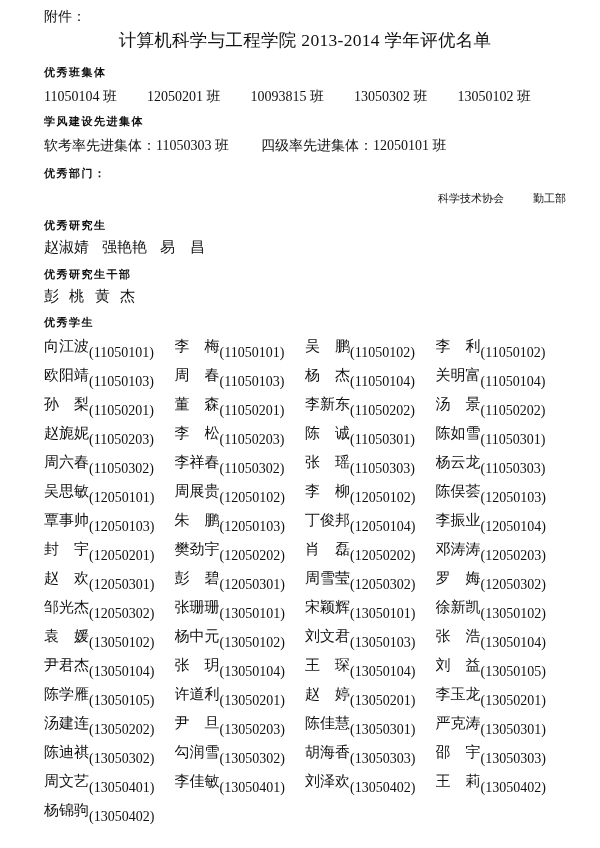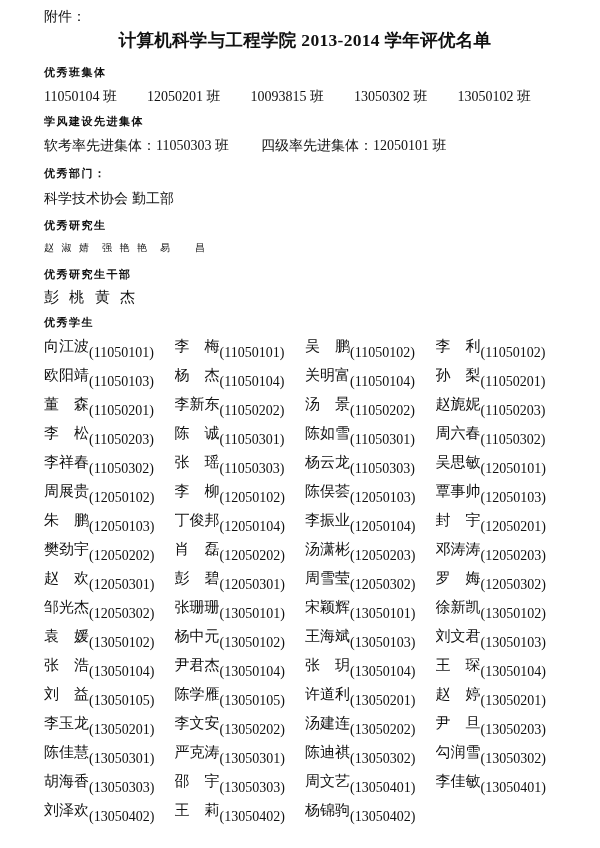--- a/index.html
+++ b/index.html
@@ -9,21 +9,21 @@
     color:#111111;
     font-family:"Liberation Serif","DejaVu Serif",serif;
     overflow:hidden;
   }
   .page { width:600px; height:848px; padding:8px 34px 0 44px; }
 
   .attachment { font-size:14px; line-height:18px; }
 
   .doc-title {
     margin-top:2px;
-    font-size:17.5px; font-weight:700;
+    font-size:17.5px; font-weight:400;
     line-height:24px;
     text-align:center;
     letter-spacing:0.3px;
   }
 
   .sec-h {
     font-size:11px; font-weight:700;
     line-height:20px;
     letter-spacing:1.5px;
   }
@@ -31,34 +31,34 @@
   .h-style     { margin-top:5px;  }
   .h-dept      { margin-top:8px;  }
   .h-grad      { margin-top:7px;  }
   .h-gradc     { margin-top:7px;  }
   .h-students  { margin-top:5px;  }
 
   .row-line { display:flex; align-items:baseline; font-size:14px; line-height:19px; white-space:nowrap; }
 
   .classes-line     { margin-top:5px; gap:30px; }
   .style-line       { margin-top:5px; gap:32px; }
-  .departments-line { margin-top:6px; gap:4px; font-size:14px; }
-  .grad-line        { margin-top:3px; gap:13px; font-size:10px; }
+  .departments-line { margin-top:6px; gap:29px; font-size:11px;justify-content:flex-end; }
+  .grad-line        { margin-top:3px; gap:13px; font-size:15px; }
   .gradc-line       { margin-top:4px; gap:11px; font-size:15px; }
 
   .name-box {
     display:inline-block;
     text-align:justify;
     text-align-last:justify;
     text-justify:inter-character;
     white-space:nowrap;
     overflow:hidden;
   }
   .gname  { width:45px; }
-  .gname2 { width:40px; }
+  .gname2 { width:40px;font-family:Liberation Mono, monospace; }
 
   .grid {
     margin-top:3px;
     display:grid;
     grid-template-columns:repeat(4, 1fr);
     font-size:15px;
     line-height:22px;
   }
   .cell { white-space:nowrap; overflow:hidden; }
   .cell .name-box { width:45px; vertical-align:baseline; }
@@ -111,20 +111,21 @@
       <span class="name-box gname2">黄杰</span>
     </div>
 
   <div class="sec-h h-students">优秀学生</div>
   <div class="grid">
       <div class="cell"><span class="name-box">向江波</span><span class="sid">(11050101)</span></div>
       <div class="cell"><span class="name-box">李梅</span><span class="sid">(11050101)</span></div>
       <div class="cell"><span class="name-box">吴鹏</span><span class="sid">(11050102)</span></div>
       <div class="cell"><span class="name-box">李利</span><span class="sid">(11050102)</span></div>
       <div class="cell"><span class="name-box">欧阳靖</span><span class="sid">(11050103)</span></div>
+      <div class="cell"><span class="name-box">周春</span><span class="sid">(11050103)</span></div>
       <div class="cell"><span class="name-box">杨杰</span><span class="sid">(11050104)</span></div>
       <div class="cell"><span class="name-box">关明富</span><span class="sid">(11050104)</span></div>
       <div class="cell"><span class="name-box">孙梨</span><span class="sid">(11050201)</span></div>
       <div class="cell"><span class="name-box">董森</span><span class="sid">(11050201)</span></div>
       <div class="cell"><span class="name-box">李新东</span><span class="sid">(11050202)</span></div>
       <div class="cell"><span class="name-box">汤景</span><span class="sid">(11050202)</span></div>
       <div class="cell"><span class="name-box">赵旎妮</span><span class="sid">(11050203)</span></div>
       <div class="cell"><span class="name-box">李松</span><span class="sid">(11050203)</span></div>
       <div class="cell"><span class="name-box">陈诚</span><span class="sid">(11050301)</span></div>
       <div class="cell"><span class="name-box">陈如雪</span><span class="sid">(11050301)</span></div>
@@ -136,44 +137,41 @@
       <div class="cell"><span class="name-box">周展贵</span><span class="sid">(12050102)</span></div>
       <div class="cell"><span class="name-box">李柳</span><span class="sid">(12050102)</span></div>
       <div class="cell"><span class="name-box">陈俣荟</span><span class="sid">(12050103)</span></div>
       <div class="cell"><span class="name-box">覃事帅</span><span class="sid">(12050103)</span></div>
       <div class="cell"><span class="name-box">朱鹏</span><span class="sid">(12050103)</span></div>
       <div class="cell"><span class="name-box">丁俊邦</span><span class="sid">(12050104)</span></div>
       <div class="cell"><span class="name-box">李振业</span><span class="sid">(12050104)</span></div>
       <div class="cell"><span class="name-box">封宇</span><span class="sid">(12050201)</span></div>
       <div class="cell"><span class="name-box">樊劲宇</span><span class="sid">(12050202)</span></div>
       <div class="cell"><span class="name-box">肖磊</span><span class="sid">(12050202)</span></div>
-      <div class="cell"><span class="name-box">汤潇彬</span><span class="sid">(12050203)</span></div>
       <div class="cell"><span class="name-box">邓涛涛</span><span class="sid">(12050203)</span></div>
       <div class="cell"><span class="name-box">赵欢</span><span class="sid">(12050301)</span></div>
       <div class="cell"><span class="name-box">彭碧</span><span class="sid">(12050301)</span></div>
       <div class="cell"><span class="name-box">周雪莹</span><span class="sid">(12050302)</span></div>
       <div class="cell"><span class="name-box">罗娒</span><span class="sid">(12050302)</span></div>
       <div class="cell"><span class="name-box">邹光杰</span><span class="sid">(12050302)</span></div>
       <div class="cell"><span class="name-box">张珊珊</span><span class="sid">(13050101)</span></div>
       <div class="cell"><span class="name-box">宋颖辉</span><span class="sid">(13050101)</span></div>
       <div class="cell"><span class="name-box">徐新凯</span><span class="sid">(13050102)</span></div>
       <div class="cell"><span class="name-box">袁媛</span><span class="sid">(13050102)</span></div>
       <div class="cell"><span class="name-box">杨中元</span><span class="sid">(13050102)</span></div>
-      <div class="cell"><span class="name-box">王海斌</span><span class="sid">(13050103)</span></div>
       <div class="cell"><span class="name-box">刘文君</span><span class="sid">(13050103)</span></div>
       <div class="cell"><span class="name-box">张浩</span><span class="sid">(13050104)</span></div>
       <div class="cell"><span class="name-box">尹君杰</span><span class="sid">(13050104)</span></div>
       <div class="cell"><span class="name-box">张玥</span><span class="sid">(13050104)</span></div>
       <div class="cell"><span class="name-box">王琛</span><span class="sid">(13050104)</span></div>
       <div class="cell"><span class="name-box">刘益</span><span class="sid">(13050105)</span></div>
       <div class="cell"><span class="name-box">陈学雁</span><span class="sid">(13050105)</span></div>
       <div class="cell"><span class="name-box">许道利</span><span class="sid">(13050201)</span></div>
       <div class="cell"><span class="name-box">赵婷</span><span class="sid">(13050201)</span></div>
       <div class="cell"><span class="name-box">李玉龙</span><span class="sid">(13050201)</span></div>
-      <div class="cell"><span class="name-box">李文安</span><span class="sid">(13050202)</span></div>
       <div class="cell"><span class="name-box">汤建连</span><span class="sid">(13050202)</span></div>
       <div class="cell"><span class="name-box">尹旦</span><span class="sid">(13050203)</span></div>
       <div class="cell"><span class="name-box">陈佳慧</span><span class="sid">(13050301)</span></div>
       <div class="cell"><span class="name-box">严克涛</span><span class="sid">(13050301)</span></div>
       <div class="cell"><span class="name-box">陈迪祺</span><span class="sid">(13050302)</span></div>
       <div class="cell"><span class="name-box">勾润雪</span><span class="sid">(13050302)</span></div>
       <div class="cell"><span class="name-box">胡海香</span><span class="sid">(13050303)</span></div>
       <div class="cell"><span class="name-box">邵宇</span><span class="sid">(13050303)</span></div>
       <div class="cell"><span class="name-box">周文艺</span><span class="sid">(13050401)</span></div>
       <div class="cell"><span class="name-box">李佳敏</span><span class="sid">(13050401)</span></div>

